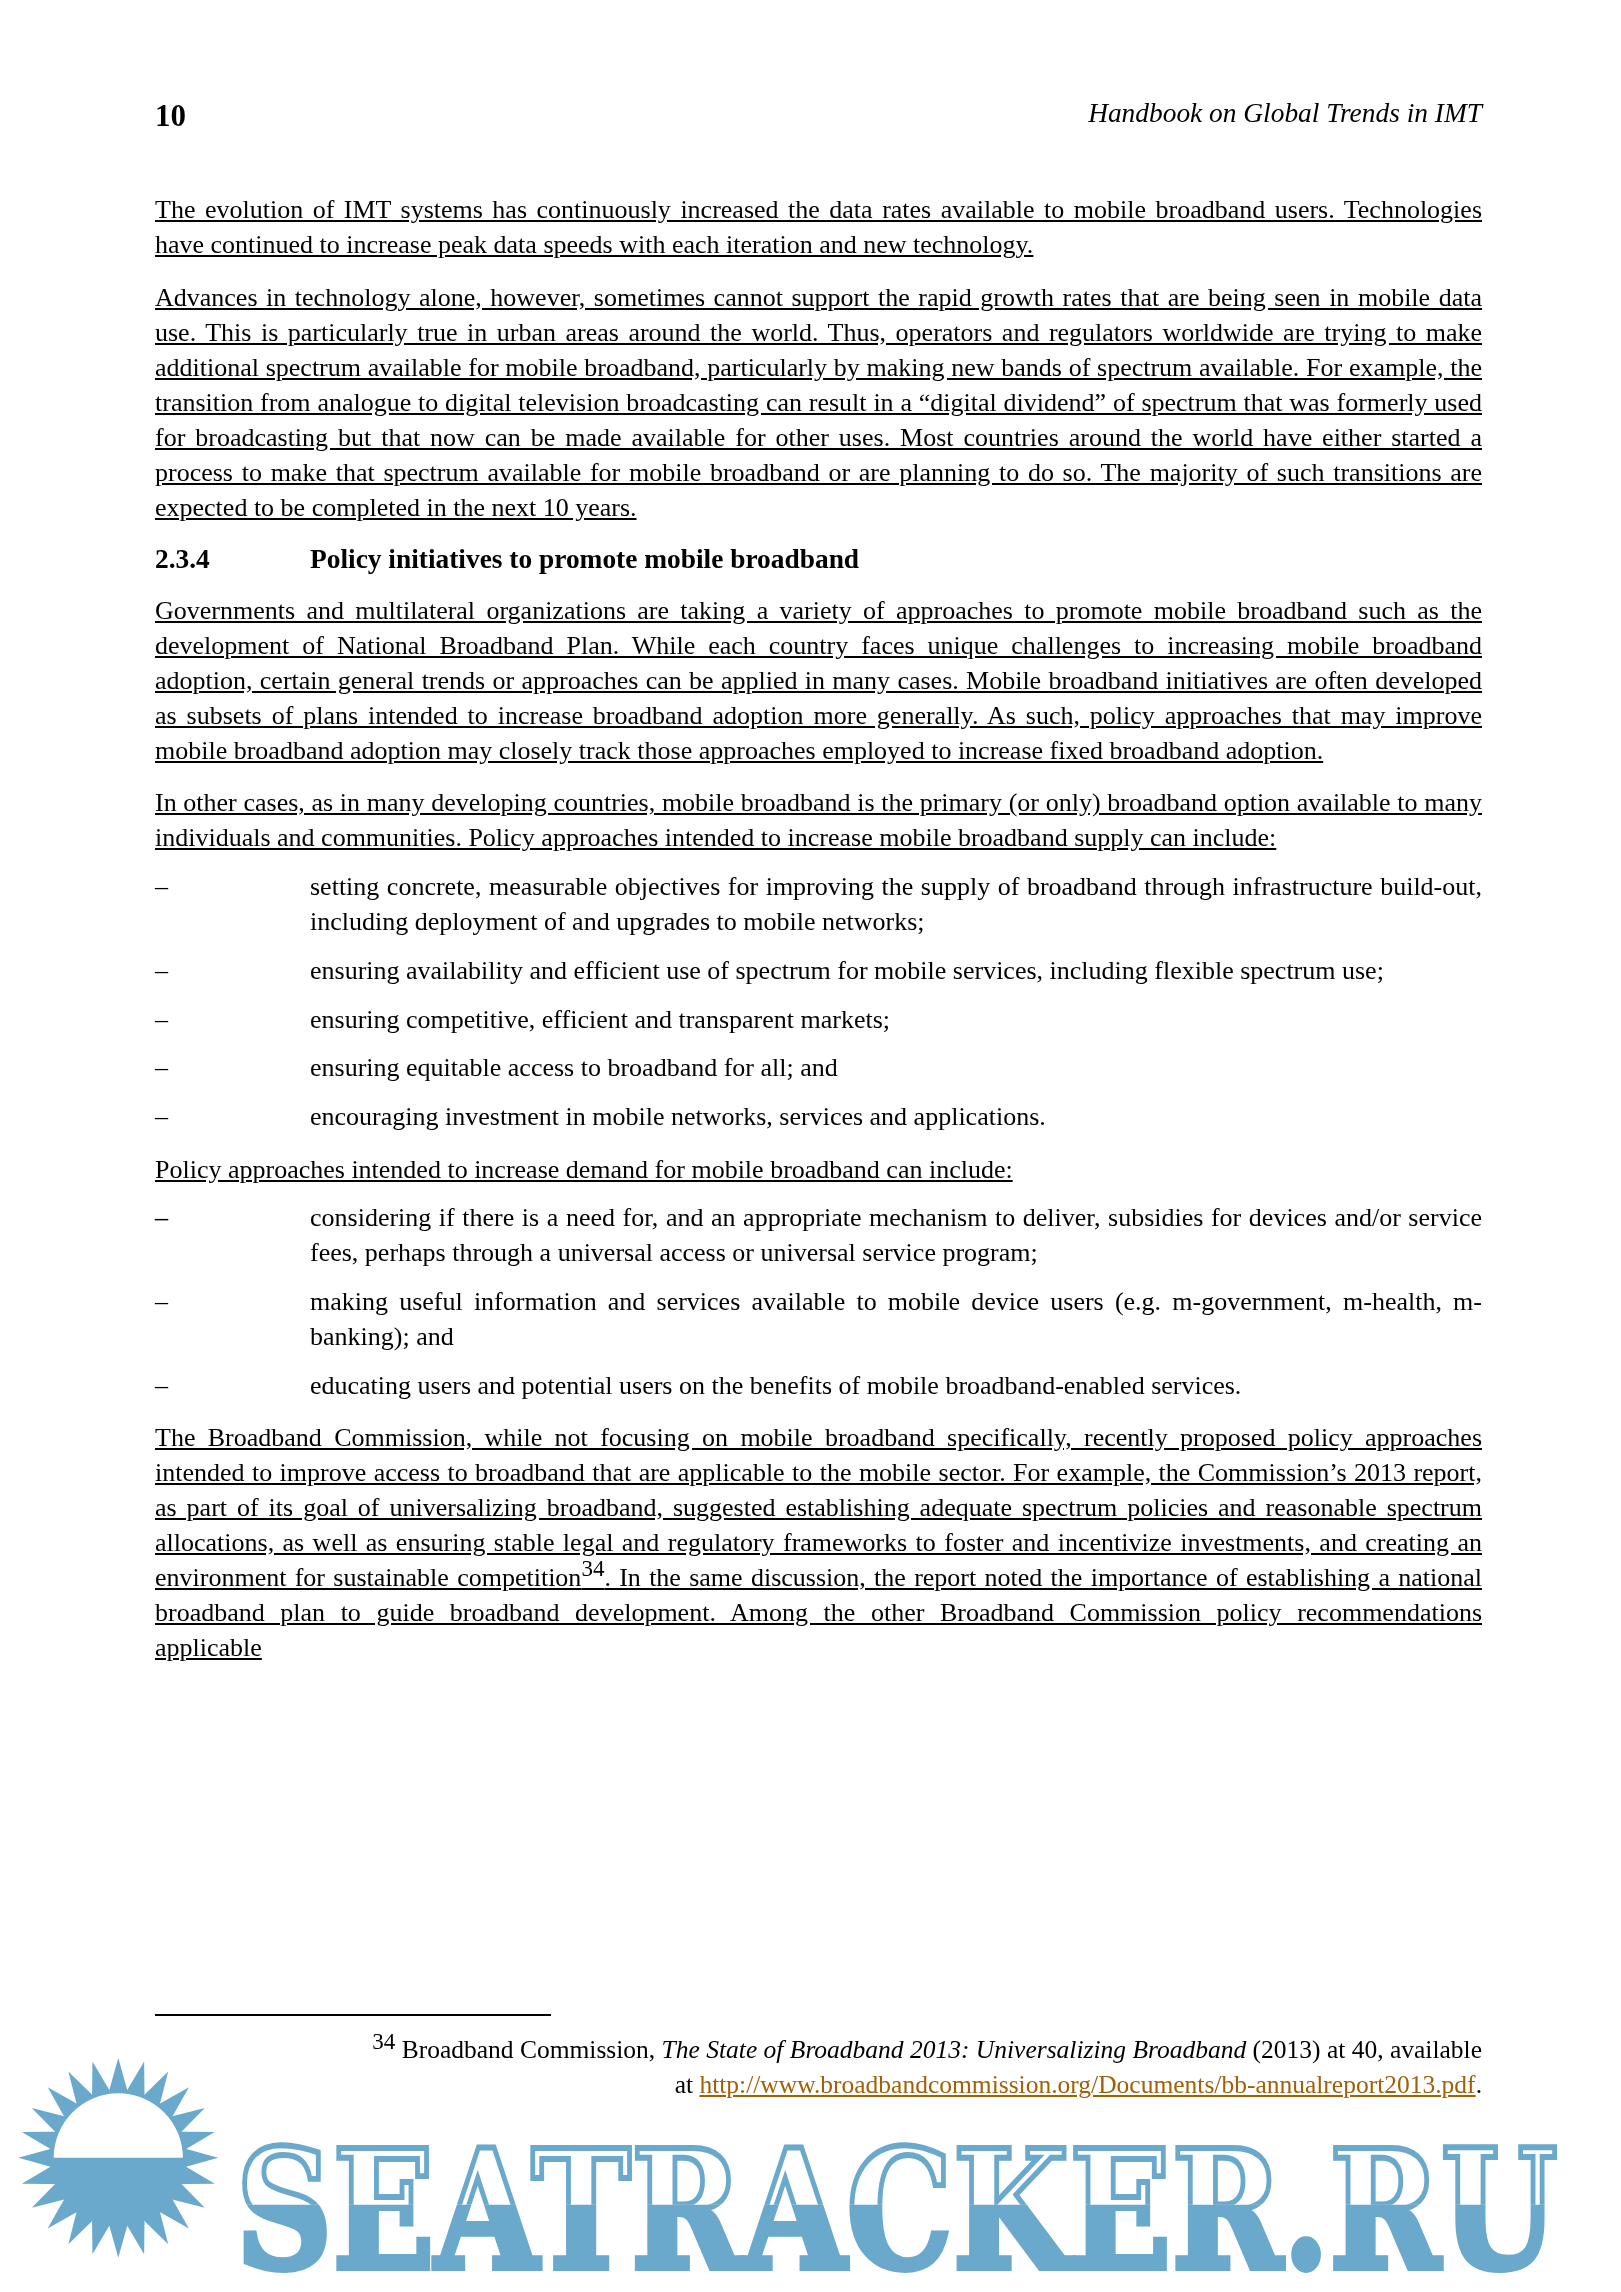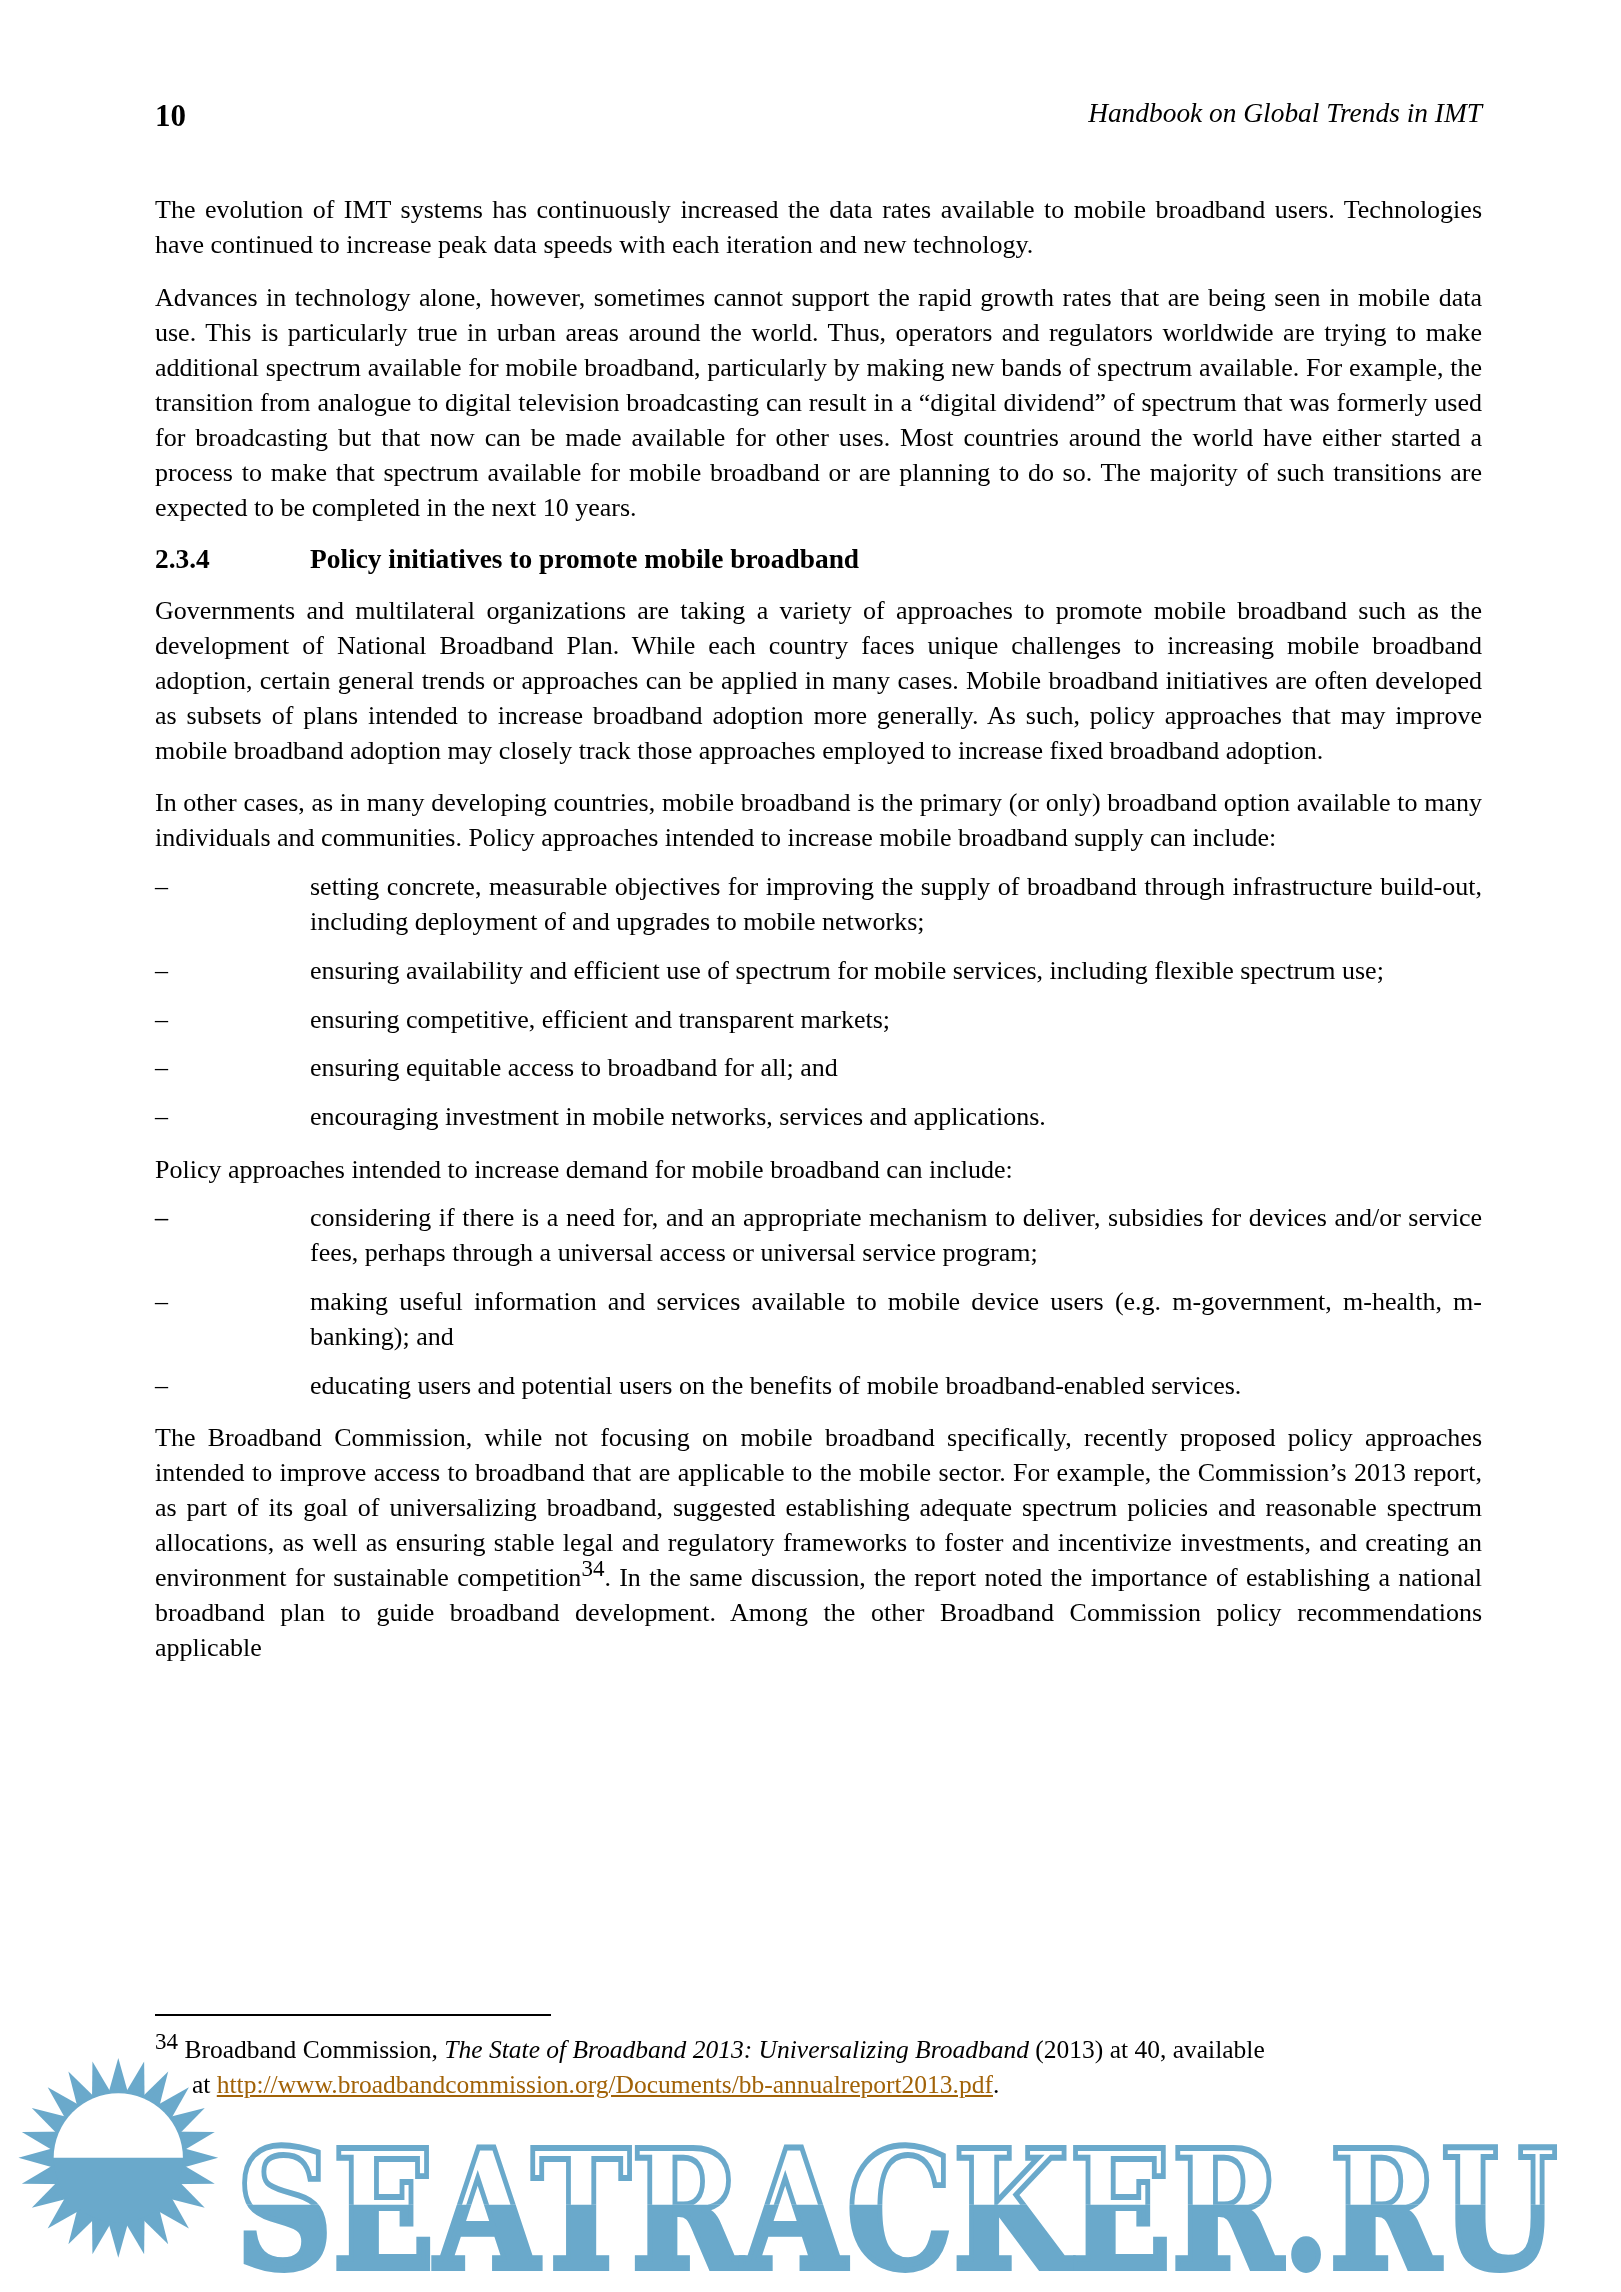--- a/index.html
+++ b/index.html
@@ -3,29 +3,29 @@
 <meta charset="utf-8">
 <style>
   html, body { margin: 0; padding: 0; background: #ffffff; }
   body { width: 1621px; height: 2293px; position: relative; overflow: hidden;
          font-family: "Liberation Serif", "DejaVu Serif", serif; color: #000; }
   .page { position: absolute; left: 155px; top: 0; width: 1327px; }
   .header { position: absolute; top: 98px; left: 0; width: 1327px; height: 39px; }
   .page-num { position: absolute; left: 0; top: 0; font-weight: bold; font-size: 31px; }
   .running-title { position: absolute; right: 0; top: 0; font-style: italic; font-size: 27.4px; margin-left: 11px; }
   .body { position: absolute; top: 192px; left: 0; width: 1327px; font-size: 26px; line-height: 35px; }
-  p { margin: 0 0 17.6px 0; text-align: justify; }
+  p { margin: 0 0 17.6px 0; text-align: justify; text-decoration: underline; }
   h3 { margin: 0 0 15.7px 0; font-size: 27.4px; font-weight: bold; line-height: 35px; }
   h3 .num { display: inline-block; width: 155px; }
   .list { margin: -3.9px 0 17.6px 0; padding: 0; list-style: none; }
   .list li { position: relative; padding-left: 155px; margin-bottom: 13.7px; text-align: justify; }
   .list li .dash { position: absolute; left: 0; top: 0; }
   sup { font-size: 23px; vertical-align: super; line-height: 0; }
   .fn-rule { position: absolute; left: 0; top: 2014px; width: 396px; height: 2px; background: #000; }
-  .footnote { position: absolute; left: 0; top: 2032px; width: 1327px; font-size: 25.5px; line-height: 35px; }
+  .footnote { position: absolute; left: 0; top: 2032px; width: 1327px; font-size: 25.5px; line-height: 35px; text-align: right; }
   .footnote .cont { padding-left: 37px; }
   .footnote a { color: #a16207; text-decoration: underline; }
   .watermark { position: absolute; left: 0; top: 2058px; width: 1576px; height: 234px; }
 </style>
 </head>
 <body>
 
 <div class="page">
   <div class="header">
     <span class="page-num">10</span>

